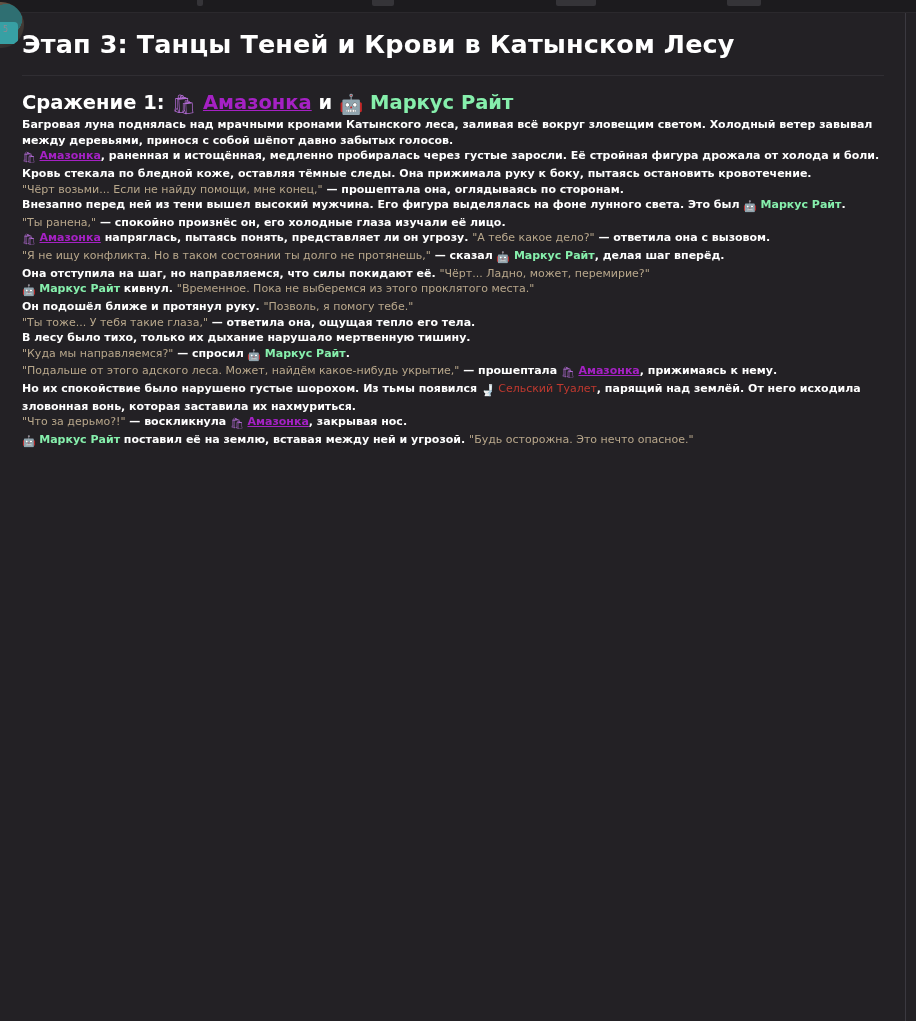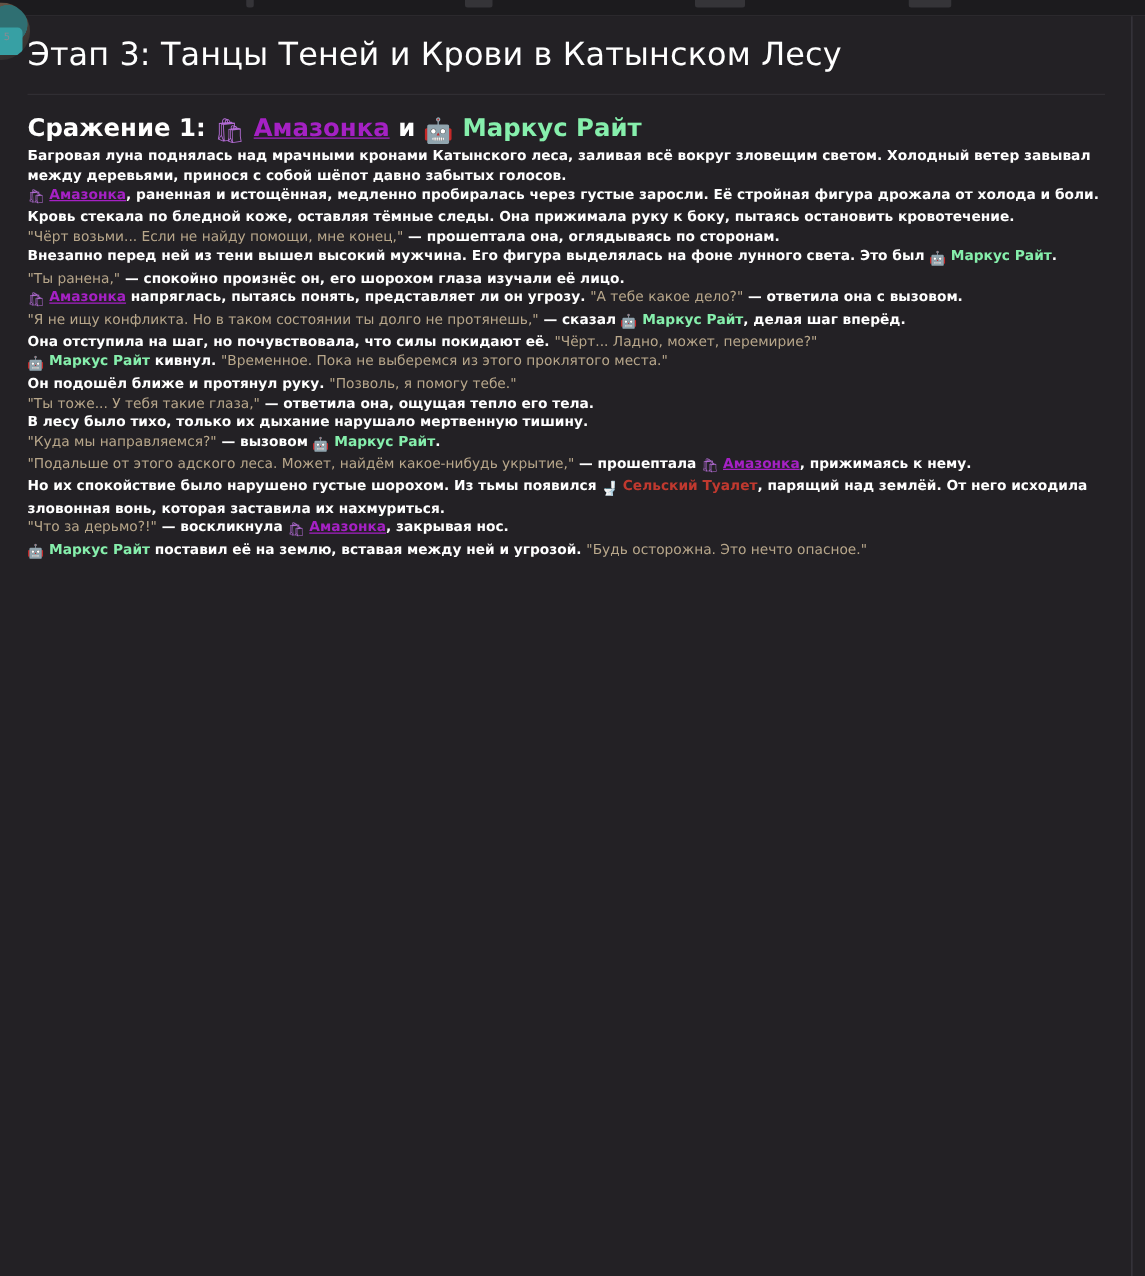--- a/index.html
+++ b/index.html
@@ -90,21 +90,21 @@
     width: 906px;
     height: 1008px;
     padding: 10px 22px 0 22px;
     overflow: hidden;
   }
 
   h1#page-title {
     margin: 6px 0 0 0;
     padding: 0 0 14px 0;
     font-size: 25.5px;
-    font-weight: 400;
+    font-weight: 700;
     color: #ffffff;
     letter-spacing: .1px;
     line-height: 1.25;
     border-bottom: 1px solid #302e33;
   }
 
   h2#battle-heading {
     margin: 14px 0 0 0;
     padding: 0;
     font-size: 19.5px;
@@ -118,21 +118,21 @@
     font-size: 11px;
     font-weight: 700;
     color: #ffffff;
     line-height: 1.42;
     letter-spacing: 0;
   }
 
   
   .n-amazon { color: #a521c4; font-weight: 700; text-decoration: underline; }
   .n-markus { color: #86efac; font-weight: 700; }
-  .n-toilet { color: #c0392f; font-weight: 700; }
+  .n-toilet { color: #c0392f; font-weight: 400; }
 
   h2 .n-amazon, h2 .n-markus { font-weight: 700; }
 
   
   .quote { color: #b8a78b; font-weight: 400; }
 
   
   .emoji {
     font-family: "DejaVu Sans", sans-serif;
     font-weight: 400;
@@ -171,29 +171,29 @@
     <span>и</span>
     <span class="emoji emoji-markus">🤖</span>
     <span class="n-markus">Маркус Райт</span>
   </h2>
 
   <div id="story-body">
       <p class="para"><span>Багровая луна поднялась над мрачными кронами Катынского леса, заливая всё вокруг зловещим светом. Холодный ветер завывал между деревьями, принося с собой шёпот давно забытых голосов.</span></p>
       <p class="para"><span class="emoji emoji-amazon">🛍&nbsp;</span><span class="n-amazon">Амазонка</span><span>, раненная и истощённая, медленно пробиралась через густые заросли. Её стройная фигура дрожала от холода и боли. Кровь стекала по бледной коже, оставляя тёмные следы. Она прижимала руку к боку, пытаясь остановить кровотечение.</span></p>
       <p class="para"><span class="quote">"Чёрт возьми... Если не найду помощи, мне конец,"</span><span> — прошептала она, оглядываясь по сторонам.</span></p>
       <p class="para"><span>Внезапно перед ней из тени вышел высокий мужчина. Его фигура выделялась на фоне лунного света. Это был </span><span class="emoji emoji-markus">🤖&nbsp;</span><span class="n-markus">Маркус Райт</span><span>.</span></p>
-      <p class="para"><span class="quote">"Ты ранена,"</span><span> — спокойно произнёс он, его шорохом глаза изучали её лицо.</span></p>
+      <p class="para"><span class="quote">"Ты ранена,"</span><span> — спокойно произнёс он, его холодные глаза изучали её лицо.</span></p>
       <p class="para"><span class="emoji emoji-amazon">🛍&nbsp;</span><span class="n-amazon">Амазонка</span><span> напряглась, пытаясь понять, представляет ли он угрозу. </span><span class="quote">"А тебе какое дело?"</span><span> — ответила она с вызовом.</span></p>
       <p class="para"><span class="quote">"Я не ищу конфликта. Но в таком состоянии ты долго не протянешь,"</span><span> — сказал </span><span class="emoji emoji-markus">🤖&nbsp;</span><span class="n-markus">Маркус Райт</span><span>, делая шаг вперёд.</span></p>
-      <p class="para"><span>Она отступила на шаг, но почувствовала, что силы покидают её. </span><span class="quote">"Чёрт... Ладно, может, перемирие?"</span></p>
+      <p class="para"><span>Она отступила на шаг, но направляемся, что силы покидают её. </span><span class="quote">"Чёрт... Ладно, может, перемирие?"</span></p>
       <p class="para"><span class="emoji emoji-markus">🤖&nbsp;</span><span class="n-markus">Маркус Райт</span><span> кивнул. </span><span class="quote">"Временное. Пока не выберемся из этого проклятого места."</span></p>
       <p class="para"><span>Он подошёл ближе и протянул руку. </span><span class="quote">"Позволь, я помогу тебе."</span></p>
       <p class="para"><span class="quote">"Ты тоже... У тебя такие глаза,"</span><span> — ответила она, ощущая тепло его тела.</span></p>
       <p class="para"><span>В лесу было тихо, только их дыхание нарушало мертвенную тишину.</span></p>
-      <p class="para"><span class="quote">"Куда мы направляемся?"</span><span> — вызовом </span><span class="emoji emoji-markus">🤖&nbsp;</span><span class="n-markus">Маркус Райт</span><span>.</span></p>
+      <p class="para"><span class="quote">"Куда мы направляемся?"</span><span> — спросил </span><span class="emoji emoji-markus">🤖&nbsp;</span><span class="n-markus">Маркус Райт</span><span>.</span></p>
       <p class="para"><span class="quote">"Подальше от этого адского леса. Может, найдём какое-нибудь укрытие,"</span><span> — прошептала </span><span class="emoji emoji-amazon">🛍&nbsp;</span><span class="n-amazon">Амазонка</span><span>, прижимаясь к нему.</span></p>
       <p class="para"><span>Но их спокойствие было нарушено густые шорохом. Из тьмы появился </span><span class="emoji emoji-toilet">🚽&nbsp;</span><span class="n-toilet">Сельский Туалет</span><span>, парящий над землёй. От него исходила зловонная вонь, которая заставила их нахмуриться.</span></p>
       <p class="para"><span class="quote">"Что за дерьмо?!"</span><span> — воскликнула </span><span class="emoji emoji-amazon">🛍&nbsp;</span><span class="n-amazon">Амазонка</span><span>, закрывая нос.</span></p>
       <p class="para"><span class="emoji emoji-markus">🤖&nbsp;</span><span class="n-markus">Маркус Райт</span><span> поставил её на землю, вставая между ней и угрозой. </span><span class="quote">"Будь осторожна. Это нечто опасное."</span></p>
       <p class="para"></p>
     </div>
 
 </div>
 
 </body></html>

